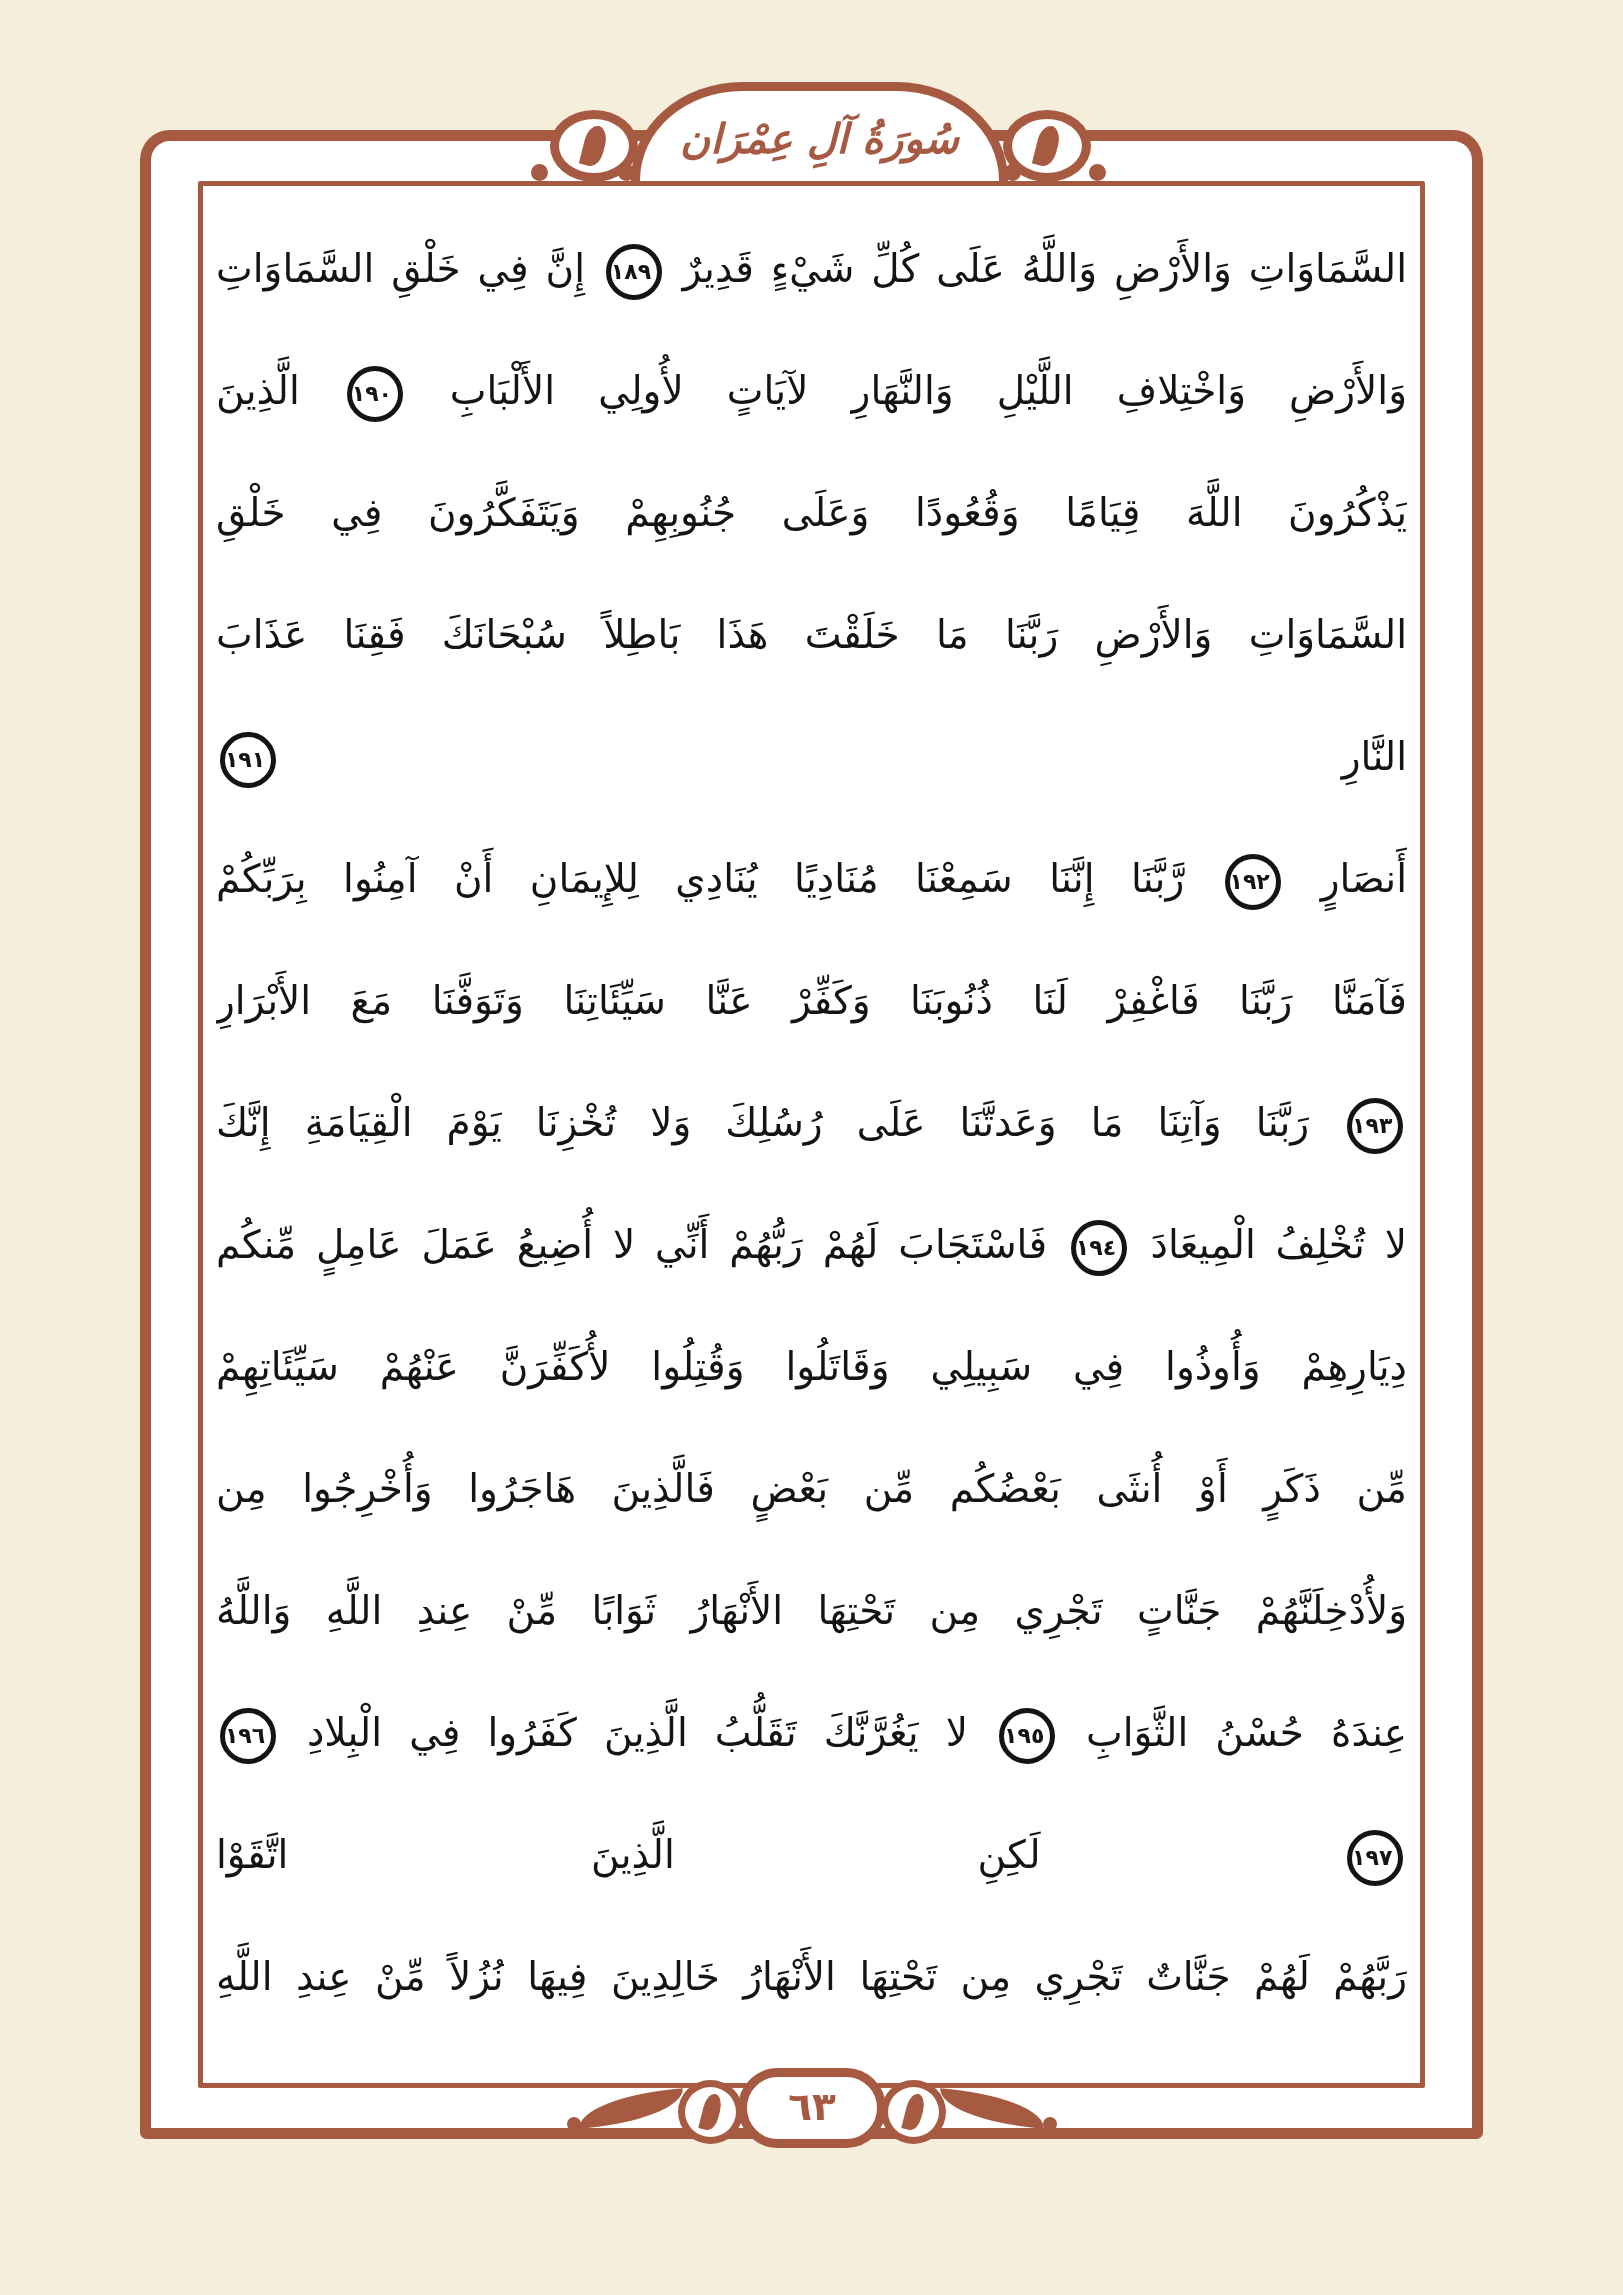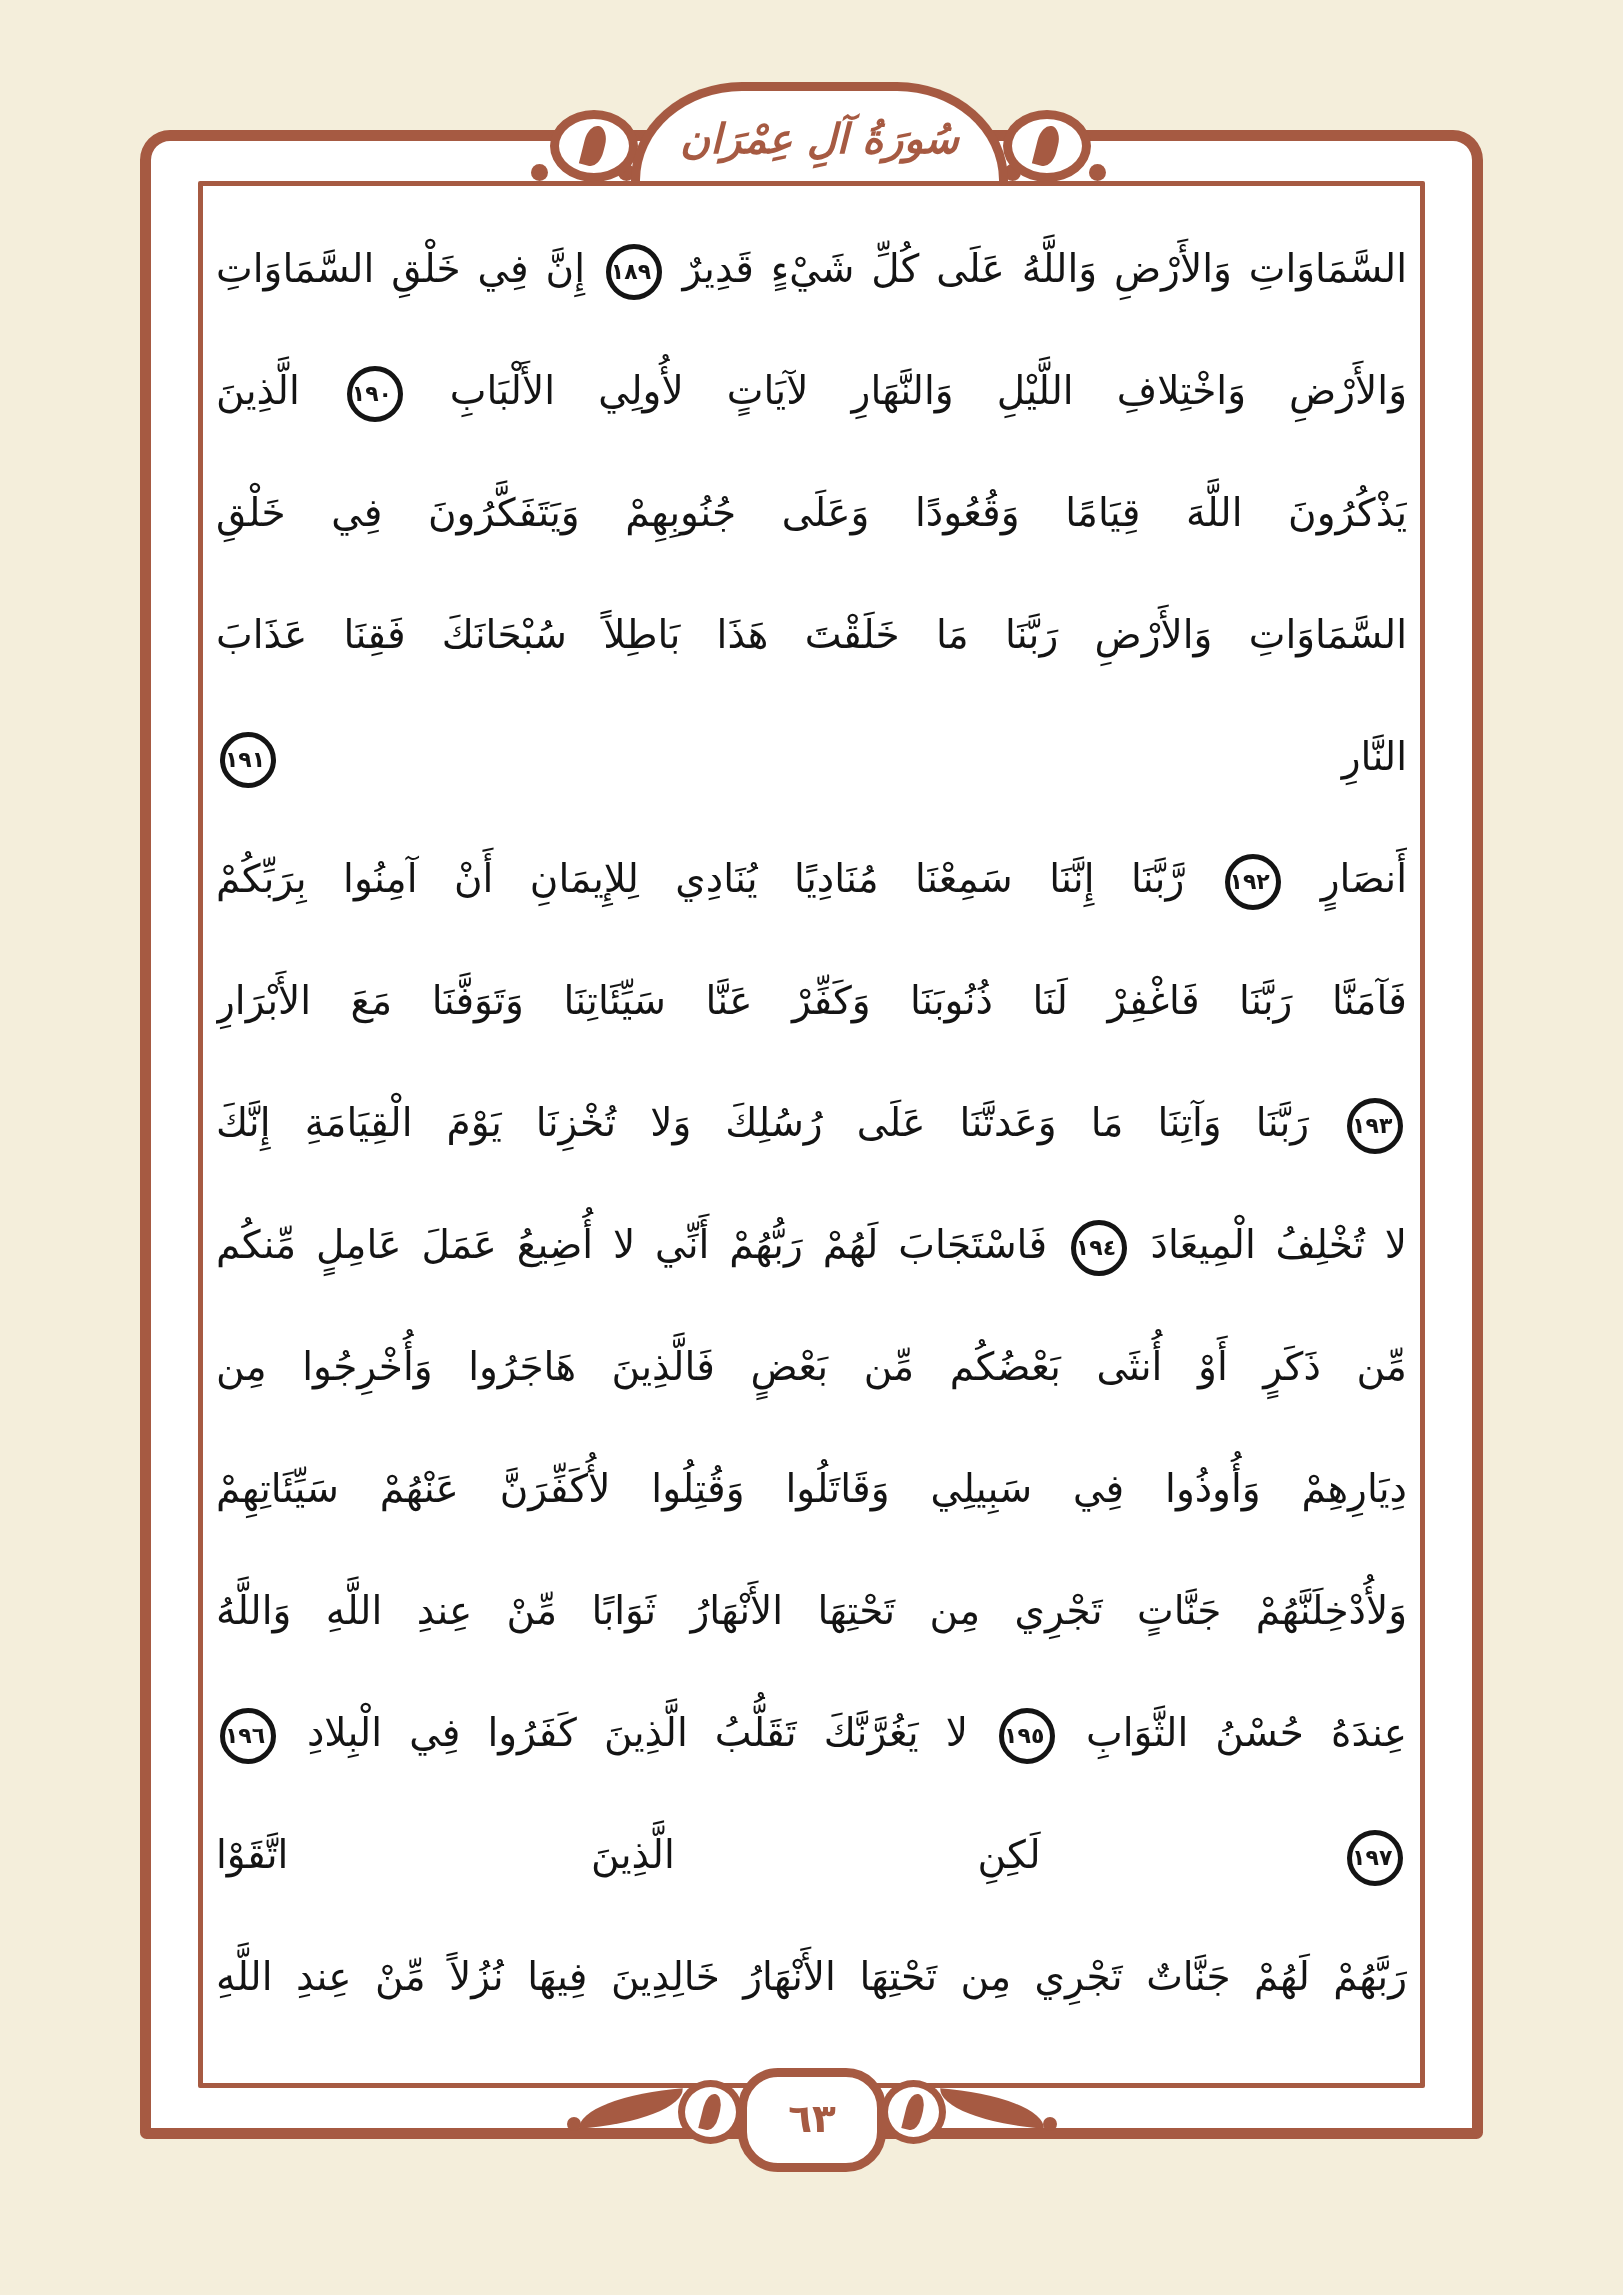--- a/index.html
+++ b/index.html
@@ -87,21 +87,21 @@
     width:56px;height:56px;border:5.2px solid var(--ink);border-radius:50%;
     background:var(--paper);vertical-align:middle;margin:0 3.9px;
   }
   .ayah-num{
     font-size:22px;font-weight:bold;line-height:1;letter-spacing:-1.3px;
     color:var(--ink);
   }
 
   
   .footer-pill{
-    position:absolute;left:738px;top:2068px;width:148px;height:104px;
+    position:absolute;left:738px;top:2068px;width:148px;height:80px;
     border:9.8px solid var(--brown);border-radius:40px;
     background:var(--paper);z-index:6;
     display:flex;align-items:center;justify-content:center;
   }
   .page-number{
     color:var(--brown);font-size:39px;font-weight:bold;line-height:1;
     padding-bottom:2.6px;
   }
   .footer-oval{
     position:absolute;top:2080px;width:65px;height:64px;
@@ -161,22 +161,22 @@
       <div class="qline"><span>أَنصَارٍ </span><span class="ayah">
           <span class="ayah-num">١٩٢</span>
         </span><span> رَّبَّنَا إِنَّنَا سَمِعْنَا مُنَادِيًا يُنَادِي لِلإِيمَانِ أَنْ آمِنُوا بِرَبِّكُمْ</span></div>
       <div class="qline"><span>فَآمَنَّا رَبَّنَا فَاغْفِرْ لَنَا ذُنُوبَنَا وَكَفِّرْ عَنَّا سَيِّئَاتِنَا وَتَوَفَّنَا مَعَ الأَبْرَارِ</span></div>
       <div class="qline"><span class="ayah">
           <span class="ayah-num">١٩٣</span>
         </span><span> رَبَّنَا وَآتِنَا مَا وَعَدتَّنَا عَلَى رُسُلِكَ وَلا تُخْزِنَا يَوْمَ الْقِيَامَةِ إِنَّكَ</span></div>
       <div class="qline"><span>لا تُخْلِفُ الْمِيعَادَ </span><span class="ayah">
           <span class="ayah-num">١٩٤</span>
         </span><span> فَاسْتَجَابَ لَهُمْ رَبُّهُمْ أَنِّي لا أُضِيعُ عَمَلَ عَامِلٍ مِّنكُم</span></div>
+      <div class="qline"><span>دِيَارِهِمْ وَأُوذُوا فِي سَبِيلِي وَقَاتَلُوا وَقُتِلُوا لأُكَفِّرَنَّ عَنْهُمْ سَيِّئَاتِهِمْ</span></div>
       <div class="qline"><span>مِّن ذَكَرٍ أَوْ أُنثَى بَعْضُكُم مِّن بَعْضٍ فَالَّذِينَ هَاجَرُوا وَأُخْرِجُوا مِن</span></div>
-      <div class="qline"><span>دِيَارِهِمْ وَأُوذُوا فِي سَبِيلِي وَقَاتَلُوا وَقُتِلُوا لأُكَفِّرَنَّ عَنْهُمْ سَيِّئَاتِهِمْ</span></div>
       <div class="qline"><span>وَلأُدْخِلَنَّهُمْ جَنَّاتٍ تَجْرِي مِن تَحْتِهَا الأَنْهَارُ ثَوَابًا مِّنْ عِندِ اللَّهِ وَاللَّهُ</span></div>
       <div class="qline"><span>عِندَهُ حُسْنُ الثَّوَابِ </span><span class="ayah">
           <span class="ayah-num">١٩٥</span>
         </span><span> لا يَغُرَّنَّكَ تَقَلُّبُ الَّذِينَ كَفَرُوا فِي الْبِلادِ </span><span class="ayah">
           <span class="ayah-num">١٩٦</span>
         </span></div>
       <div class="qline"><span class="ayah">
           <span class="ayah-num">١٩٧</span>
         </span><span> لَكِنِ الَّذِينَ اتَّقَوْا</span></div>
       <div class="qline"><span>رَبَّهُمْ لَهُمْ جَنَّاتٌ تَجْرِي مِن تَحْتِهَا الأَنْهَارُ خَالِدِينَ فِيهَا نُزُلاً مِّنْ عِندِ اللَّهِ</span></div>

